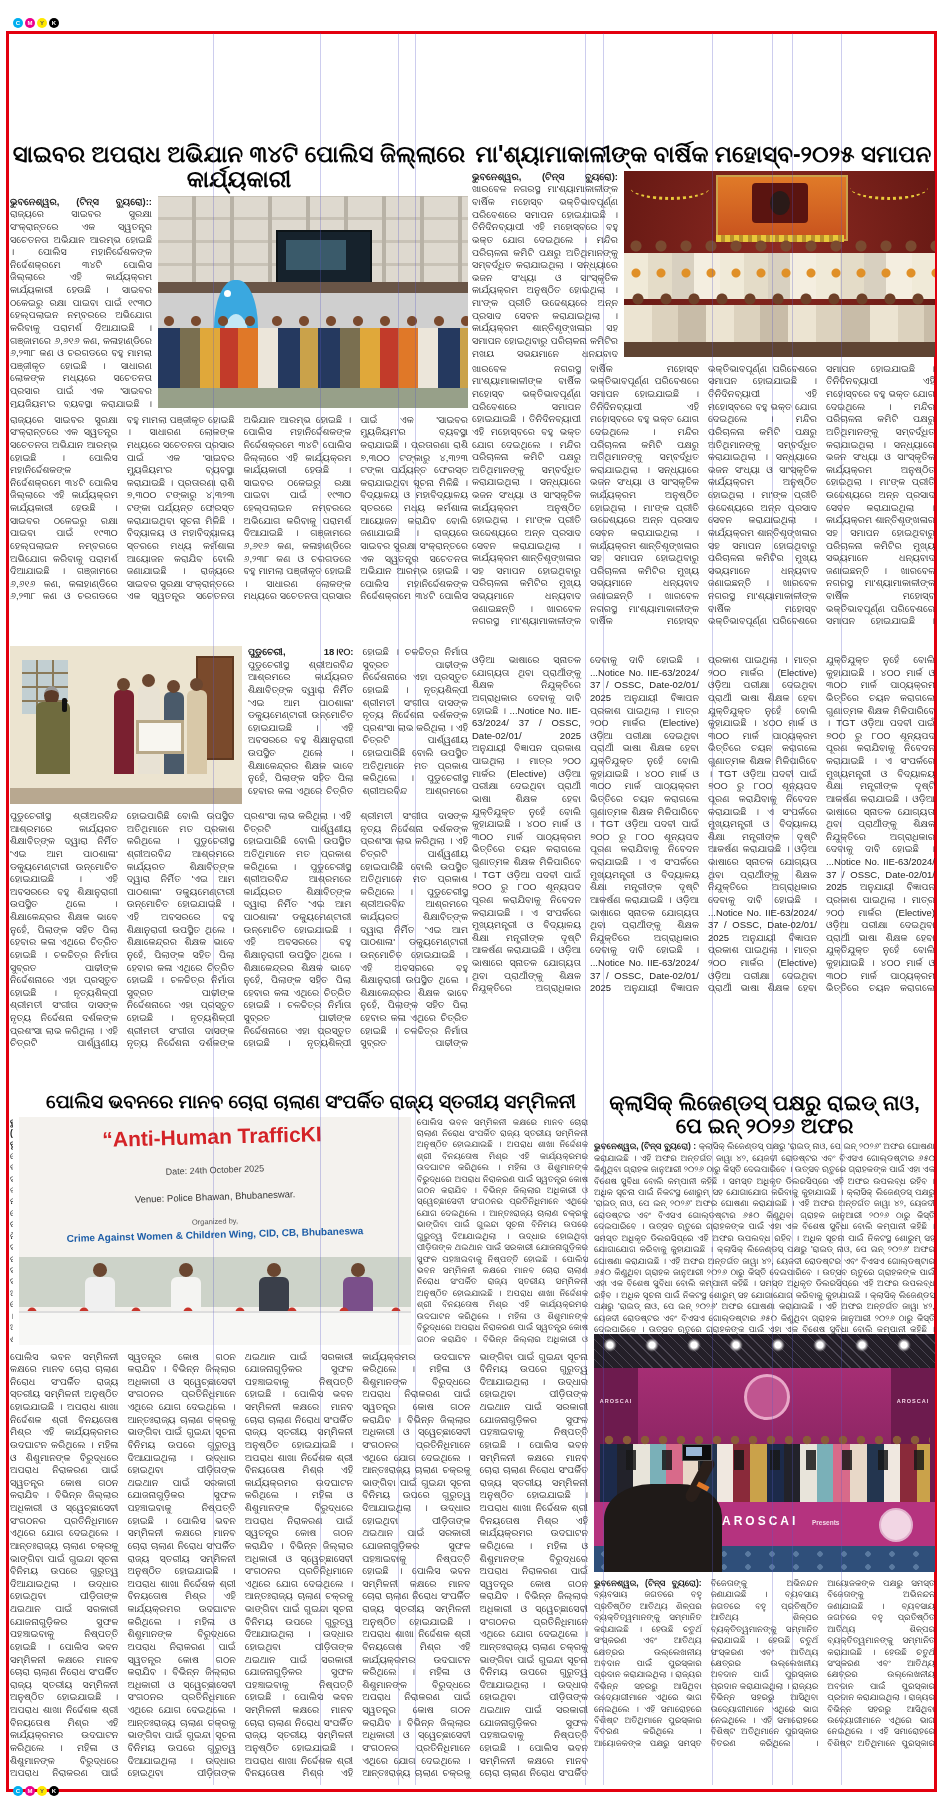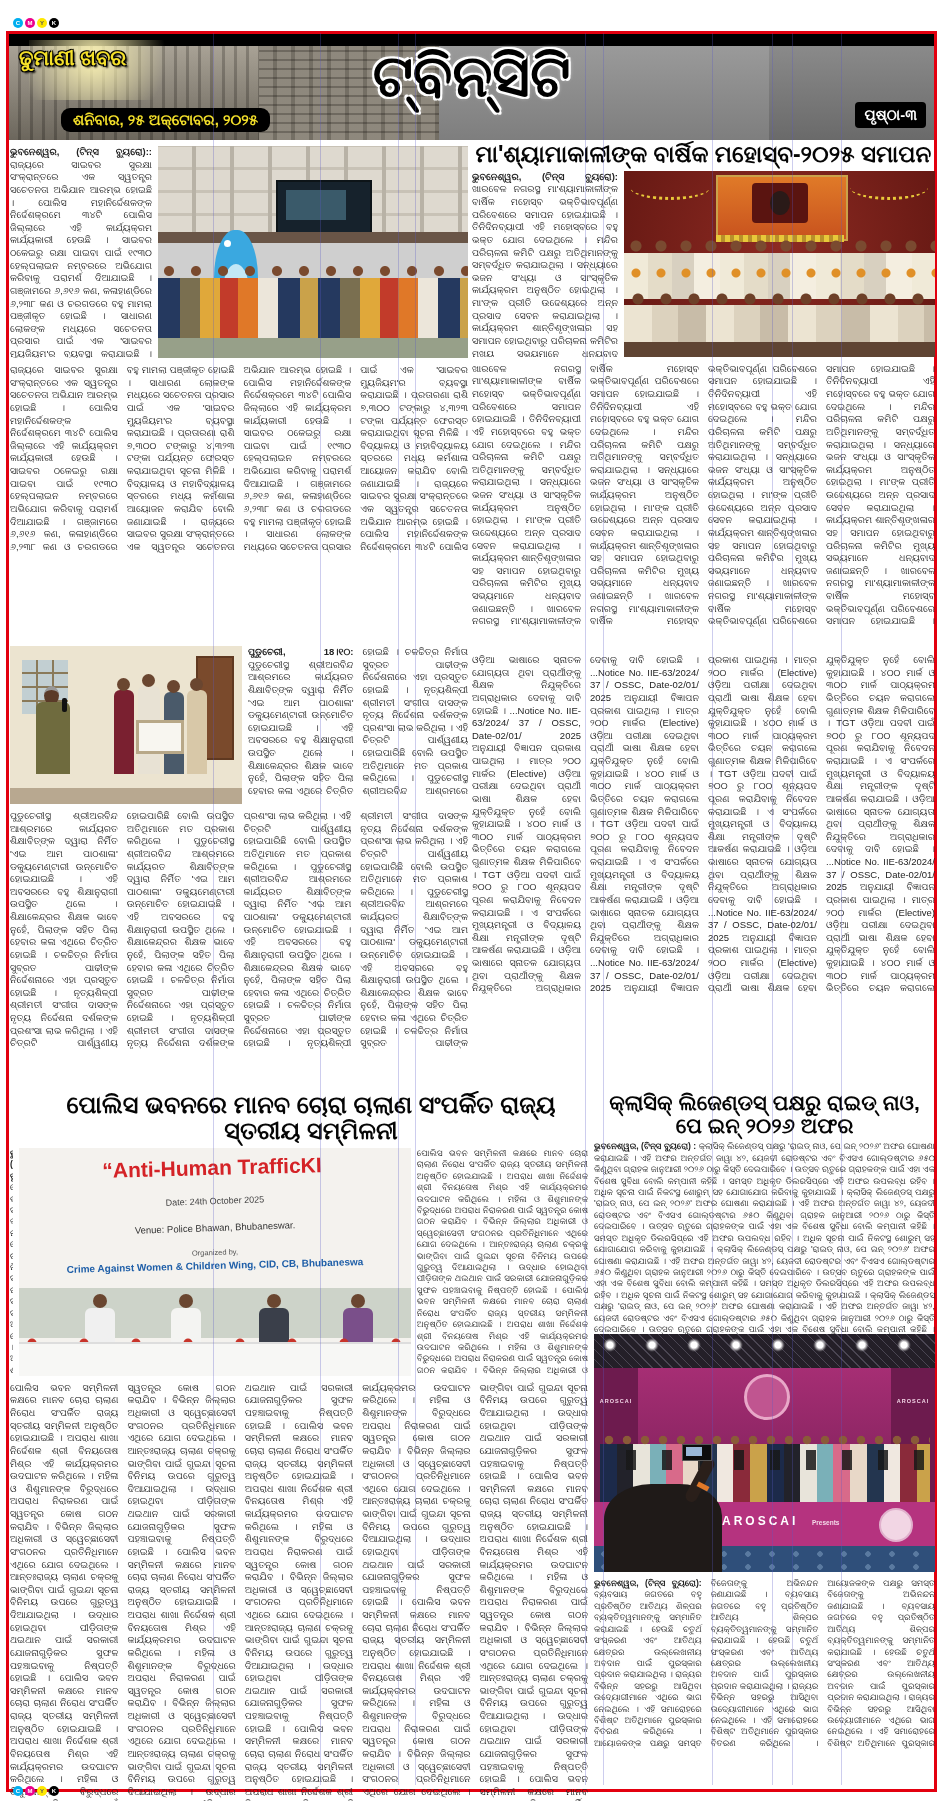--- a/index.html
+++ b/index.html
@@ -32,21 +32,21 @@
         text-shadow:1px 1px 0 #000,-1px -1px 0 #000,1px -1px 0 #000,-1px 1px 0 #000,2px 2px 2px #000;}
   .mh-title{position:absolute;left:0;right:0;top:8px;text-align:center;font-size:58px;font-weight:bold;color:#000;z-index:3;
         text-shadow:-2px -2px 0 #fff,2px -2px 0 #fff,-2px 2px 0 #fff,2px 2px 0 #fff,0 0 5px #fff;}
   .mh-date{position:absolute;left:52px;top:74px;background:#000;color:#f5e12a;font-weight:bold;font-size:15px;
         padding:3px 12px;border-radius:9px;z-index:3;}
   .mh-page{position:absolute;right:8px;top:68px;background:#000;color:#fff;font-weight:bold;font-size:15px;
         padding:4px 9px;border-radius:4px;z-index:3;}
   
   .article{position:absolute;}
   .headline{font-weight:bold;color:#050505;text-align:center;line-height:1.08;letter-spacing:0;}
-  .hl-23{font-size:23px;} .hl-21{font-size:21px;} .hl-22{font-size:22px;} .hl-20{font-size:24px;padding-left:24px;}
+  .hl-23{font-size:23px;} .hl-21{font-size:21px;} .hl-22{font-size:22px;} .hl-20{font-size:19px;padding-left:24px;}
   .hl-17{font-size:21px;} .hl-19{font-size:19px;}
   .deck{font-size:12px;font-weight:bold;text-align:justify;line-height:1.25;margin-top:4px;color:#111;}
   .body-text{font-size:9.5px;line-height:1.33;text-align:justify;color:#232323;overflow:hidden;}
   .tiny{font-size:8.6px;}
   .dateline{font-weight:bold;}
   .row{display:flex;gap:6px;margin-top:4px;}
   .grow{flex:1 1 auto;}
   .cols-2{column-count:2;column-gap:9px;} .cols-3{column-count:3;column-gap:9px;}
   .cols-4{column-count:4;column-gap:9px;} .cols-5{column-count:5;column-gap:9px;}
   .photo{position:relative;overflow:hidden;flex-shrink:0;background:#cfcfcf;}
@@ -158,50 +158,34 @@
 
   <div class="cmyk top">
     <span class="dot c">C</span>
     <span class="dot m">M</span>
     <span class="dot y">Y</span>
     <span class="dot k">K</span>
   </div>
 
   <div class="frame"></div>
 
-  <div class="masthead">
-    <div class="mh-bar"></div>
-    <div class="mh-p1"></div>
-    <div class="mh-sun"></div>
-    <div class="mh-p2"></div>
-    <div class="mh-p3">
-      <div class="mh-cross"></div>
-
-    </div>
-    <div class="mh-p4">
-      
-    </div>
-    <div class="mh-brand">ଢୁମାଣୀ ଖବର</div>
-    <div class="mh-title">ଟ୍ବିନ୍‌ସିଟି</div>
-    <div class="mh-date">ଶନିବାର, ୨୫ ଅକ୍ଟୋବର, ୨୦୨୫</div>
-    <div class="mh-page">ପୃଷ୍ଠା-୩</div>
-  </div>
 
   <div class="regline" style="left:213px"></div>
   <div class="regline" style="left:320px"></div>
   <div class="regline" style="left:398px"></div>
   <div class="regline" style="left:415px"></div>
   <div class="regline" style="left:585px"></div>
   <div class="regline" style="left:603px"></div>
   <div class="regline" style="left:712px"></div>
   <div class="regline" style="left:772px"></div>
   <div class="regline" style="left:792px"></div>
   <div class="regline" style="left:841px"></div>
 
   <div class="article" style="left:10px;top:142px;width:458px;height:452px;">
+    <div class="headline hl-23">ସାଇବର ଅପରାଧ ଅଭିଯାନ ୩୪ଟି ପୋଲିସ ଜିଲ୍ଲାରେ କାର୍ଯ୍ୟକାରୀ</div>
     <div class="row">
       <div class="body-text" style="width:142px;height:212px;">
         <span class="dateline">ଭୁବନେଶ୍ୱର, (ଟିନ୍‌ସ ବ୍ୟୁରୋ)::</span>
         <span> ରାଜ୍ୟରେ ସାଇବର ସୁରକ୍ଷା ସଂକ୍ରାନ୍ତରେ ଏକ ସ୍ୱତନ୍ତ୍ର ସଚେତନତା ଅଭିଯାନ ଆରମ୍ଭ ହୋଇଛି । ପୋଲିସ ମହାନିର୍ଦ୍ଦେଶକଙ୍କ ନିର୍ଦ୍ଦେଶକ୍ରମେ ୩୪ଟି ପୋଲିସ ଜିଲ୍ଲାରେ ଏହି କାର୍ଯ୍ୟକ୍ରମ କାର୍ଯ୍ୟକାରୀ ହେଉଛି । ସାଇବର ଠକେଇରୁ ରକ୍ଷା ପାଇବା ପାଇଁ ୧୯୩୦ ହେଲ୍ପଲାଇନ ନମ୍ବରରେ ଅଭିଯୋଗ କରିବାକୁ ପରାମର୍ଶ ଦିଆଯାଇଛି । ଗଞ୍ଜାମରେ ୬,୬୧୬ କଣ, କଳାହାଣ୍ଡିରେ ୬,୨୩୮ କଣ ଓ ଚରଗଡରେ ବହୁ ମାମଲା ପଞ୍ଜୀକୃତ ହୋଇଛି । ସାଧାରଣ ଲୋକଙ୍କ ମଧ୍ୟରେ ସଚେତନତା ପ୍ରସାର ପାଇଁ ଏକ 'ସାଇବର ମ୍ୟୁଜିୟମ'ର ବ୍ୟବସ୍ଥା କରାଯାଇଛି । ପ୍ରତାରଣା ରାଶି ୭,୩୦୦ ଟଙ୍କାରୁ ୪,୩୨୩ ଟଙ୍କା ପର୍ଯ୍ୟନ୍ତ ଫେରସ୍ତ କରାଯାଇଥିବା ସୂଚନା ମିଳିଛି । ବିଦ୍ୟାଳୟ ଓ ମହାବିଦ୍ୟାଳୟ ସ୍ତରରେ ମଧ୍ୟ କର୍ମଶାଳା ଆୟୋଜନ କରାଯିବ ବୋଲି ଜଣାଯାଇଛି । ରାଜ୍ୟରେ ସାଇବର ସୁରକ୍ଷା ସଂକ୍ରାନ୍ତରେ ଏକ ସ୍ୱତନ୍ତ୍ର ସଚେତନତା ଅଭିଯାନ ଆରମ୍ଭ ହୋଇଛି । ପୋଲିସ ମହାନିର୍ଦ୍ଦେଶକଙ୍କ ନିର୍ଦ୍ଦେଶକ୍ରମେ ୩୪ଟି ପୋଲିସ ଜିଲ୍ଲାରେ ଏହି କାର୍ଯ୍ୟକ୍ରମ କାର୍ଯ୍ୟକାରୀ ହେଉଛି । ସାଇବର ଠକେଇରୁ ରକ୍ଷା ପାଇବା ପାଇଁ ୧୯୩୦ ହେଲ୍ପଲାଇନ ନମ୍ବରରେ ଅଭିଯୋଗ କରିବାକୁ ପରାମର୍ଶ ଦିଆଯାଇଛି । ଗଞ୍ଜାମରେ ୬,୬୧୬ କଣ, କଳାହାଣ୍ଡିରେ ୬,୨୩୮ କଣ ଓ ଚରଗଡରେ ବହୁ ମାମଲା ପଞ୍ଜୀକୃତ ହୋଇଛି । ସାଧାରଣ ଲୋକଙ୍କ ମଧ୍ୟରେ ସଚେତନତା ପ୍ରସାର ପାଇଁ ଏକ 'ସାଇବର ମ୍ୟୁଜିୟମ'ର ବ୍ୟବସ୍ଥା କରାଯାଇଛି । ପ୍ରତାରଣା ରାଶି ୭,୩୦୦ ଟଙ୍କାରୁ ୪,୩୨୩ ଟଙ୍କା ପର୍ଯ୍ୟନ୍ତ ଫେରସ୍ତ କରାଯାଇଥିବା ସୂଚନା ମିଳିଛି । ବିଦ୍ୟାଳୟ ଓ ମହାବିଦ୍ୟାଳୟ ସ୍ତରରେ ମଧ୍ୟ କର୍ମଶାଳା ଆୟୋଜନ କରାଯିବ ବୋଲି ଜଣାଯାଇଛି । ରାଜ୍ୟରେ ସାଇବର ସୁରକ୍ଷା ସଂକ୍ରାନ୍ତରେ ଏକ ସ୍ୱତନ୍ତ୍ର ସଚେତନତା ଅଭିଯାନ ଆରମ୍ଭ ହୋଇଛି । ପୋଲିସ ମହାନିର୍ଦ୍ଦେଶକଙ୍କ ନିର୍ଦ୍ଦେଶକ୍ରମେ ୩୪ଟି ପୋଲିସ ଜିଲ୍ଲାରେ ଏହି କାର୍ଯ୍ୟକ୍ରମ କାର୍ଯ୍ୟକାରୀ ହେଉଛି । ସାଇବର ଠକେଇରୁ ରକ୍ଷା ପାଇବା ପାଇଁ ୧୯୩୦ ହେଲ୍ପଲାଇନ ନମ୍ବରରେ ଅଭିଯୋଗ କରିବାକୁ ପରାମର୍ଶ ଦିଆଯାଇଛି । ଗଞ୍ଜାମରେ ୬,୬୧୬ କଣ, କଳାହାଣ୍ଡିରେ ୬,୨୩୮ କଣ ଓ ଚରଗଡରେ ବହୁ ମାମଲା ପଞ୍ଜୀକୃତ ହୋଇଛି । ସାଧାରଣ ଲୋକଙ୍କ ମଧ୍ୟରେ ସଚେତନତା ପ୍ରସାର ପାଇଁ ଏକ 'ସାଇବର ମ୍ୟୁଜିୟମ'ର ବ୍ୟବସ୍ଥା କରାଯାଇଛି । ପ୍ରତାରଣା ରାଶି ୭,୩୦୦ ଟଙ୍କାରୁ ୪,୩୨୩ ଟଙ୍କା ପର୍ଯ୍ୟନ୍ତ ଫେରସ୍ତ କରାଯାଇଥିବା ସୂଚନା ମିଳିଛି । ବିଦ୍ୟାଳୟ ଓ ମହାବିଦ୍ୟାଳୟ ସ୍ତରରେ ମଧ୍ୟ କର୍ମଶାଳା ଆୟୋଜନ କରାଯିବ ବୋଲି ଜଣାଯାଇଛି ।</span>
       </div>
       <div class="photo pA">
         <div class="bldg"></div>
         <div class="screen">
             <i></i>
           </div>

